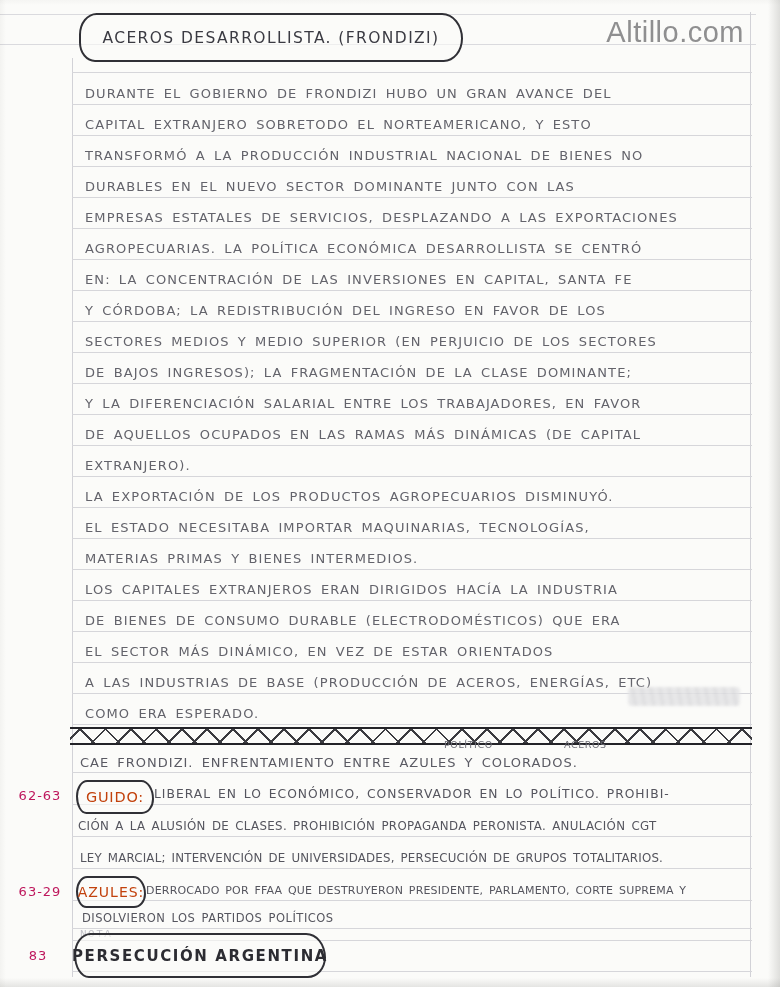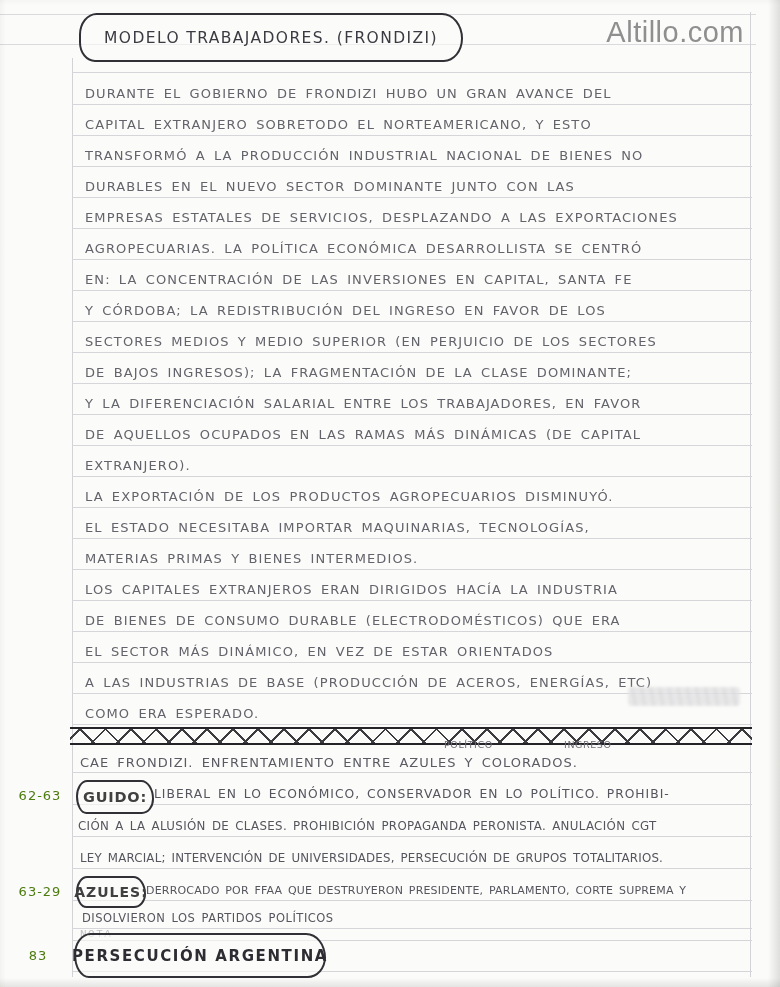--- a/index.html
+++ b/index.html
@@ -51,32 +51,32 @@
     display:flex;align-items:center;justify-content:center;
     white-space:nowrap;z-index:3;
   }
   .cloud.title{
     left:79px;top:13px;width:380px;height:45px;
     border-radius:22px 26px 24px 20px / 55% 65% 60% 50%;
     font-size:15.5px;letter-spacing:1.4px;color:#3a3a42;font-weight:500;
   }
   .cloud.small{
     border-radius:14px 16px 15px 13px / 60% 70% 55% 65%;
-    font-weight:bold;color:#404040;
+    font-weight:normal;color:#c2410c;
   }
   .cloud.guido{left:76px;top:780px;width:74px;height:30px;font-size:14.5px;letter-spacing:.8px;}
   .cloud.illia{left:76px;top:876px;width:66px;height:28px;font-size:14px;letter-spacing:1px;}
   .cloud.rev{
     left:74px;top:933px;width:248px;height:41px;
     border-radius:20px 24px 22px 18px / 58% 66% 55% 62%;
     font-size:15px;letter-spacing:1.6px;color:#2c2c32;font-weight:600;
   }
   .marginnum{
     position:absolute;width:56px;text-align:center;
-    font-size:13px;letter-spacing:1px;color:#4d7c0f;z-index:2;
+    font-size:13px;letter-spacing:1px;color:#be185d;z-index:2;
   }
   .annot{
     position:absolute;font-size:9.5px;letter-spacing:.6px;color:#6d6d76;z-index:2;
   }
   .freetext{position:absolute;white-space:nowrap;z-index:2;}
   .nota{left:80px;top:928px;font-size:11px;letter-spacing:1.5px;color:#c1c1c7;font-family:Liberation Mono, monospace;}
   
   .divider{
     position:absolute;left:70px;top:727px;width:682px;height:14px;
     border-top:2.5px solid #232328;border-bottom:2.5px solid #232328;
@@ -101,21 +101,21 @@
   <div class="hline" style="top:44px"></div>
   <div class="vline vleft"></div>
   <div class="vline vright"></div>
   <div class="rl" style="top:72px"></div>
   <div class="rl" style="top:940px"></div>
   <div class="rl" style="top:971px"></div>
 
   <div class="watermark">Altillo.com</div>
 
   <div class="cloud title">
-    <span>MODELO TRABAJADORES. (FRONDIZI)</span>
+    <span>ACEROS DESARROLLISTA. (FRONDIZI)</span>
   </div>
 
   <div class="ln" style="top:83px">DURANTE EL GOBIERNO DE FRONDIZI HUBO UN GRAN AVANCE DEL</div>
   <div class="ln" style="top:114px">CAPITAL EXTRANJERO SOBRETODO EL NORTEAMERICANO, Y ESTO</div>
   <div class="ln" style="top:145px">TRANSFORMÓ A LA PRODUCCIÓN INDUSTRIAL NACIONAL DE BIENES NO</div>
   <div class="ln" style="top:176px">DURABLES EN EL NUEVO SECTOR DOMINANTE JUNTO CON LAS</div>
   <div class="ln" style="top:207px">EMPRESAS ESTATALES DE SERVICIOS, DESPLAZANDO A LAS EXPORTACIONES</div>
   <div class="ln" style="top:238px">AGROPECUARIAS. LA POLÍTICA ECONÓMICA DESARROLLISTA SE CENTRÓ</div>
   <div class="ln" style="top:269px">EN: LA CONCENTRACIÓN DE LAS INVERSIONES EN CAPITAL, SANTA FE</div>
   <div class="ln" style="top:300px">Y CÓRDOBA; LA REDISTRIBUCIÓN DEL INGRESO EN FAVOR DE LOS</div>
@@ -131,21 +131,21 @@
   <div class="ln" style="top:610px">DE BIENES DE CONSUMO DURABLE (ELECTRODOMÉSTICOS) QUE ERA</div>
   <div class="ln" style="top:641px">EL SECTOR MÁS DINÁMICO, EN VEZ DE ESTAR ORIENTADOS</div>
   <div class="ln" style="top:672px">A LAS INDUSTRIAS DE BASE (PRODUCCIÓN DE ACEROS, ENERGÍAS, ETC)</div>
   <div class="ln" style="top:703px">COMO ERA ESPERADO.</div>
 
   <div class="smudge"></div>
 
   <div class="divider"></div>
 
   <div class="annot" style="left:444px;top:739px">POLÍTICO</div>
-  <div class="annot" style="left:564px;top:739px">INGRESO</div>
+  <div class="annot" style="left:564px;top:739px">ACEROS</div>
 
   <div class="ln2" style="top:752px;padding-left:8px;font-size:13px;letter-spacing:1px;word-spacing:3px;color:#5a5a63">CAE FRONDIZI. ENFRENTAMIENTO ENTRE AZULES Y COLORADOS.</div>
 
   <div class="marginnum" style="left:12px;top:788px">62-63</div>
   <div class="cloud small guido">
     <span>GUIDO:</span>
   </div>
   <div class="ln2" style="top:784px;padding-left:82px;font-size:12.3px;letter-spacing:1px">LIBERAL EN LO ECONÓMICO, CONSERVADOR EN LO POLÍTICO. PROHIBI-</div>
   <div class="ln2" style="top:816px;padding-left:6px;font-size:11.8px;letter-spacing:.35px">CIÓN A LA ALUSIÓN DE CLASES. PROHIBICIÓN PROPAGANDA PERONISTA. ANULACIÓN CGT</div>
   <div class="ln2" style="top:848px;padding-left:8px;font-size:11.8px;letter-spacing:.2px">LEY MARCIAL; INTERVENCIÓN DE UNIVERSIDADES, PERSECUCIÓN DE GRUPOS TOTALITARIOS.</div>

